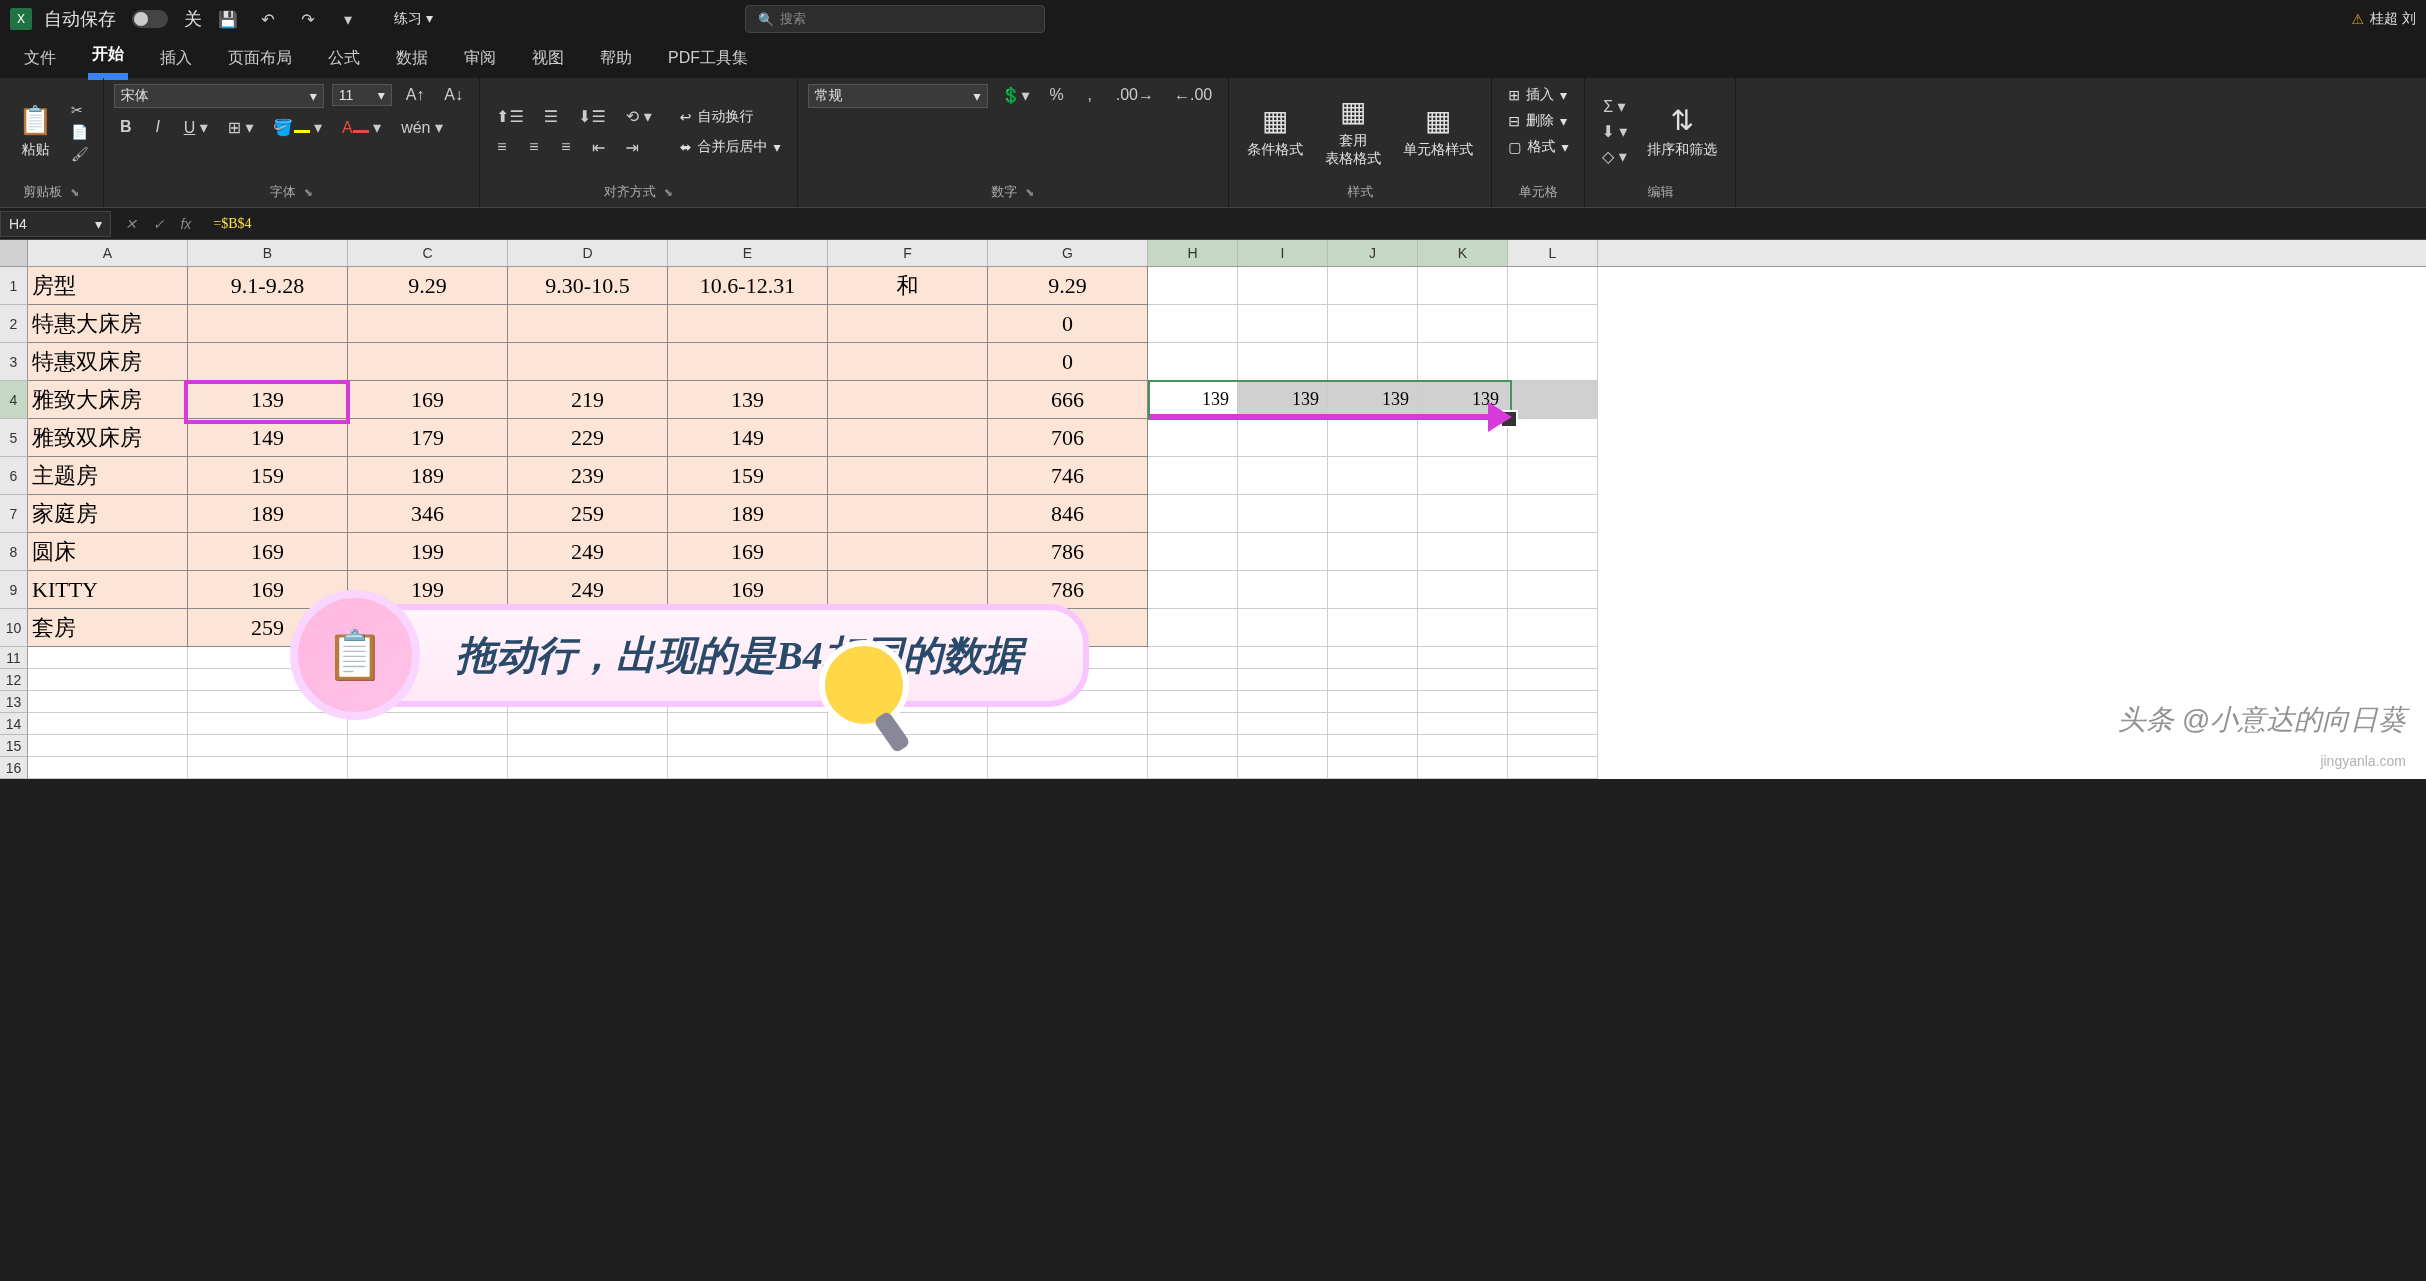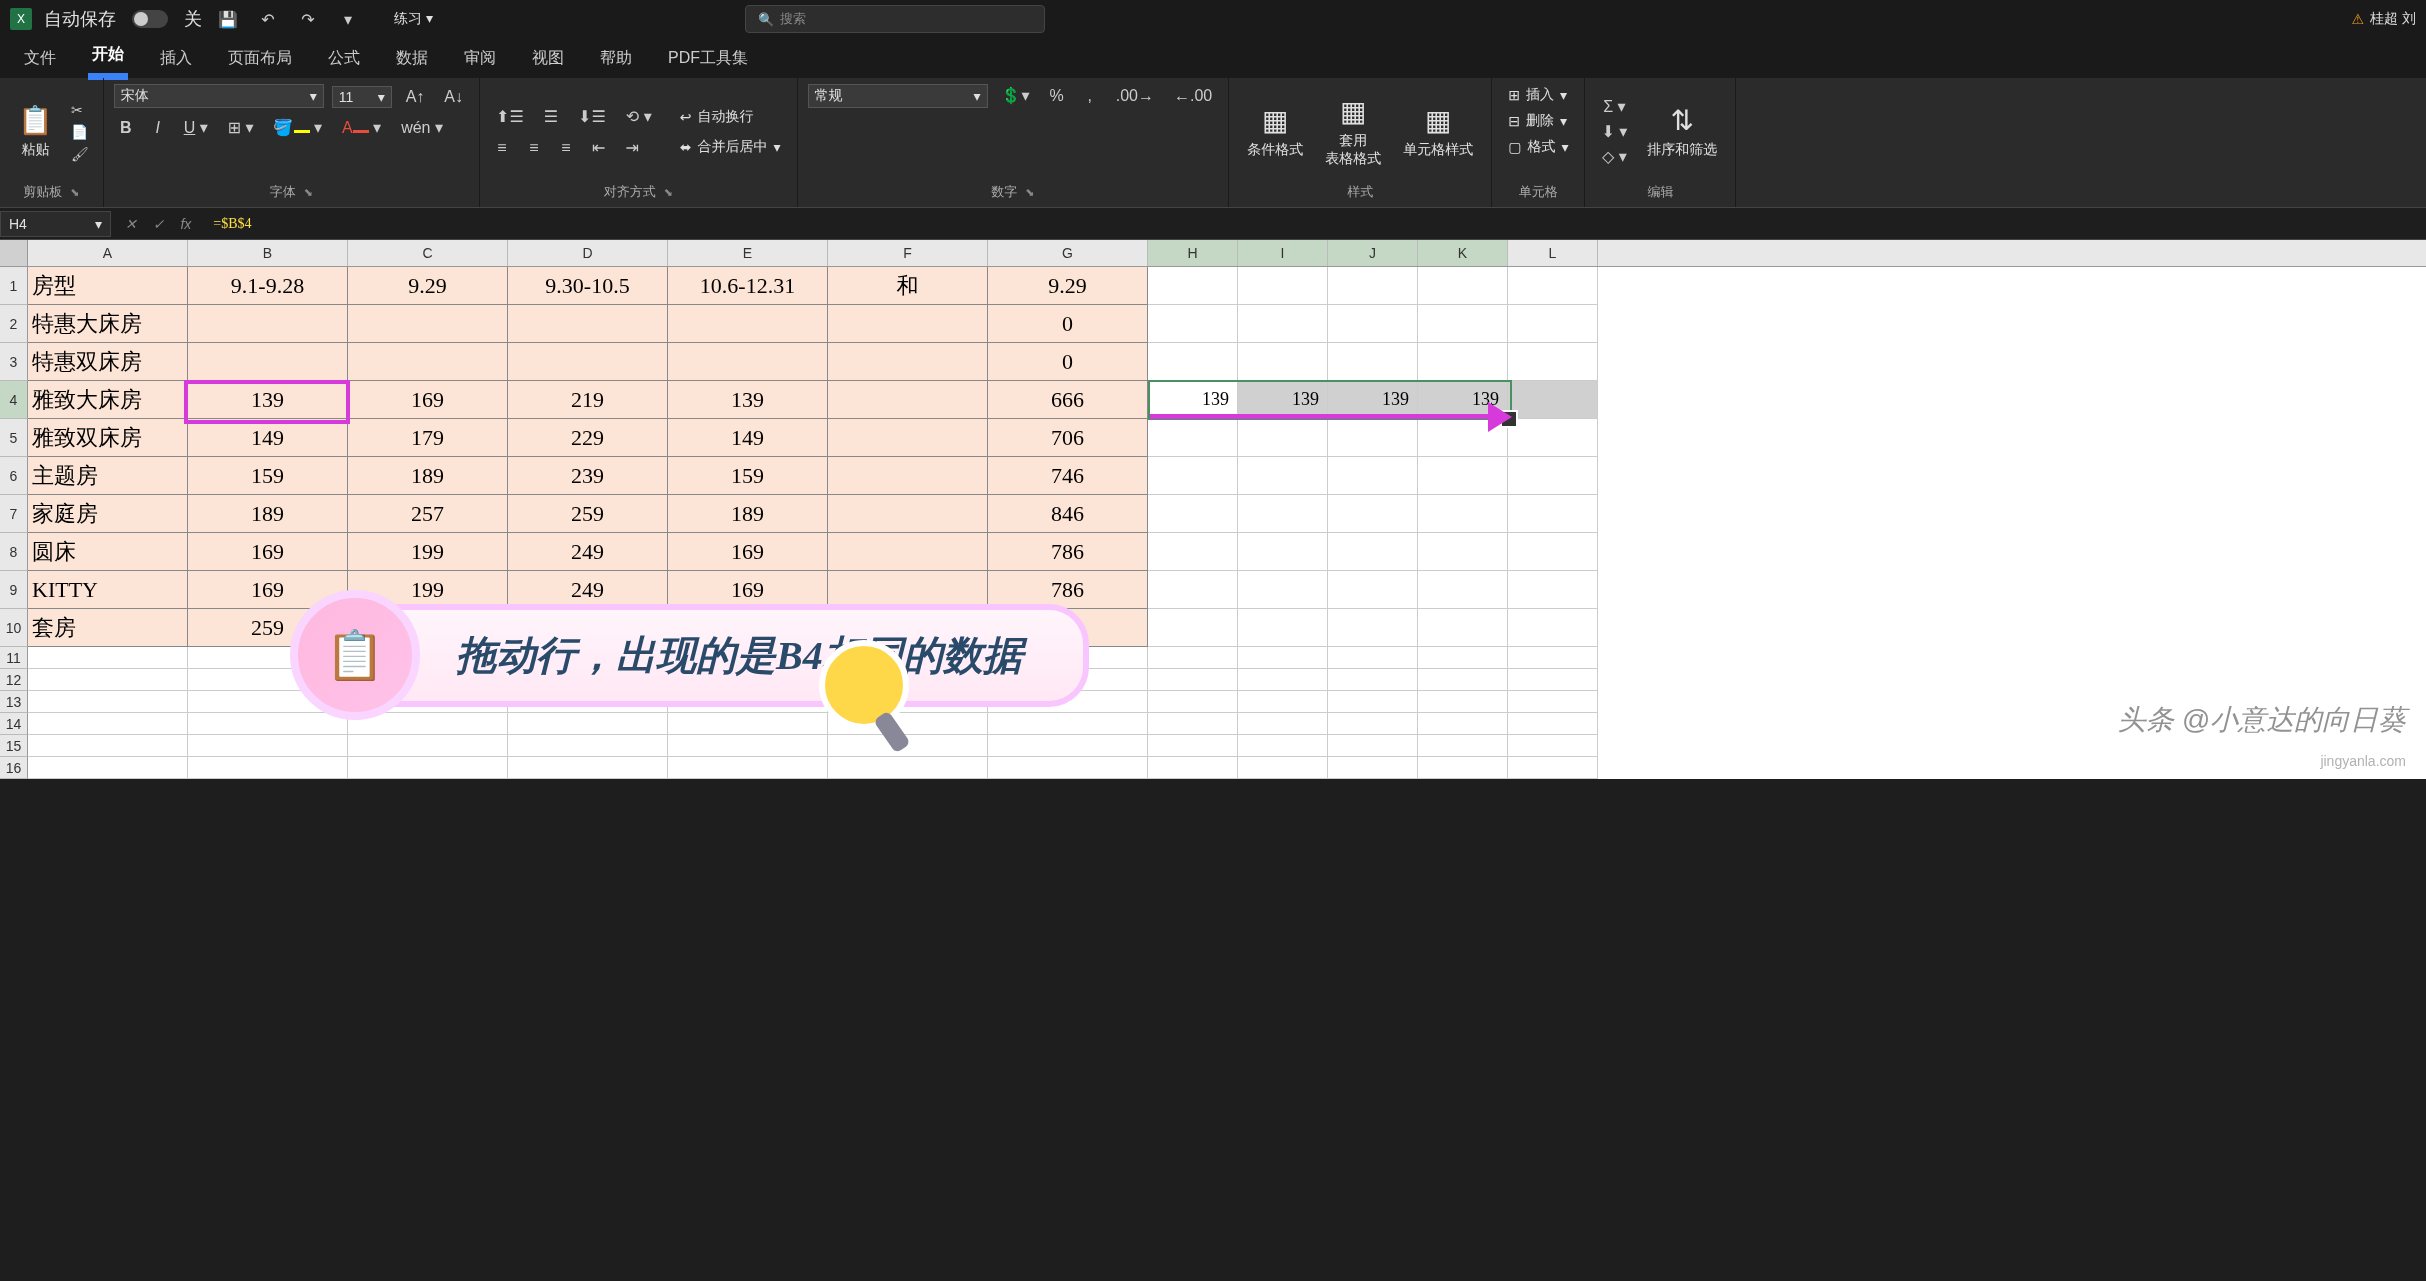--- a/index.html
+++ b/index.html
@@ -29,21 +29,21 @@
 .ribbon-group-label { text-align: center; font-size: 13px; color: #aaa; padding-top: 4px; display: flex; justify-content: center; align-items: center; gap: 8px; }
 .dialog-launcher { font-size: 11px; color: #888; }
 
 .big-btn { display: flex; flex-direction: column; align-items: center; justify-content: center; padding: 4px 8px; gap: 4px; font-size: 14px; }
 .big-icon { font-size: 28px; }
 .small-col { display: flex; flex-direction: column; gap: 2px; }
 .small-btn { padding: 2px 4px; font-size: 14px; color: #ccc; }
 .combo { background: #3a3a3a; border: 1px solid #555; padding: 2px 6px; font-size: 14px; display: flex; align-items: center; justify-content: space-between; }
 .font-combo { width: 210px; }
 .size-combo { width: 60px; }
-.btn-row { display: flex; gap: 8px; align-items: flex-end; }
+.btn-row { display: flex; gap: 8px; align-items: flex-start; }
 .fmt-btn { padding: 2px 6px; font-size: 16px; color: #ccc; min-width: 24px; text-align: center; }
 .color-bar { display: inline-block; width: 16px; height: 3px; }
 .menu-item-row { display: flex; align-items: center; gap: 6px; font-size: 14px; padding: 2px 6px; }
 
 
 .formula-bar { display: flex; align-items: center; background: #1e1e1e; height: 32px; border-bottom: 1px solid #444; }
 .name-box { width: 111px; background: #2b2b2b; border: 1px solid #444; padding: 4px 8px; font-size: 14px; display: flex; justify-content: space-between; align-items: center; }
 .fb-btns { display: flex; gap: 4px; padding: 0 8px; }
 .fb-btn { font-size: 14px; color: #888; padding: 2px 6px; font-style: italic; }
 .formula-input { flex: 1; padding: 4px 8px; font-size: 14px; color: #fde047; font-family: Liberation Serif, serif; }
@@ -390,21 +390,21 @@
         <div class="cell col-H rh-n"></div>
         <div class="cell col-I rh-n"></div>
         <div class="cell col-J rh-n"></div>
         <div class="cell col-K rh-n"></div>
         <div class="cell col-L rh-n"></div>
       </div>
       <div class="row">
         <div class="row-h rh-n">7</div>
         <div class="cell col-A rh-n peach left">家庭房</div>
         <div class="cell col-B rh-n peach">189</div>
-        <div class="cell col-C rh-n peach">257</div>
+        <div class="cell col-C rh-n peach">346</div>
         <div class="cell col-D rh-n peach">259</div>
         <div class="cell col-E rh-n peach">189</div>
         <div class="cell col-F rh-n peach"></div>
         <div class="cell col-G rh-n peach">846</div>
         <div class="cell col-H rh-n"></div>
         <div class="cell col-I rh-n"></div>
         <div class="cell col-J rh-n"></div>
         <div class="cell col-K rh-n"></div>
         <div class="cell col-L rh-n"></div>
       </div>

